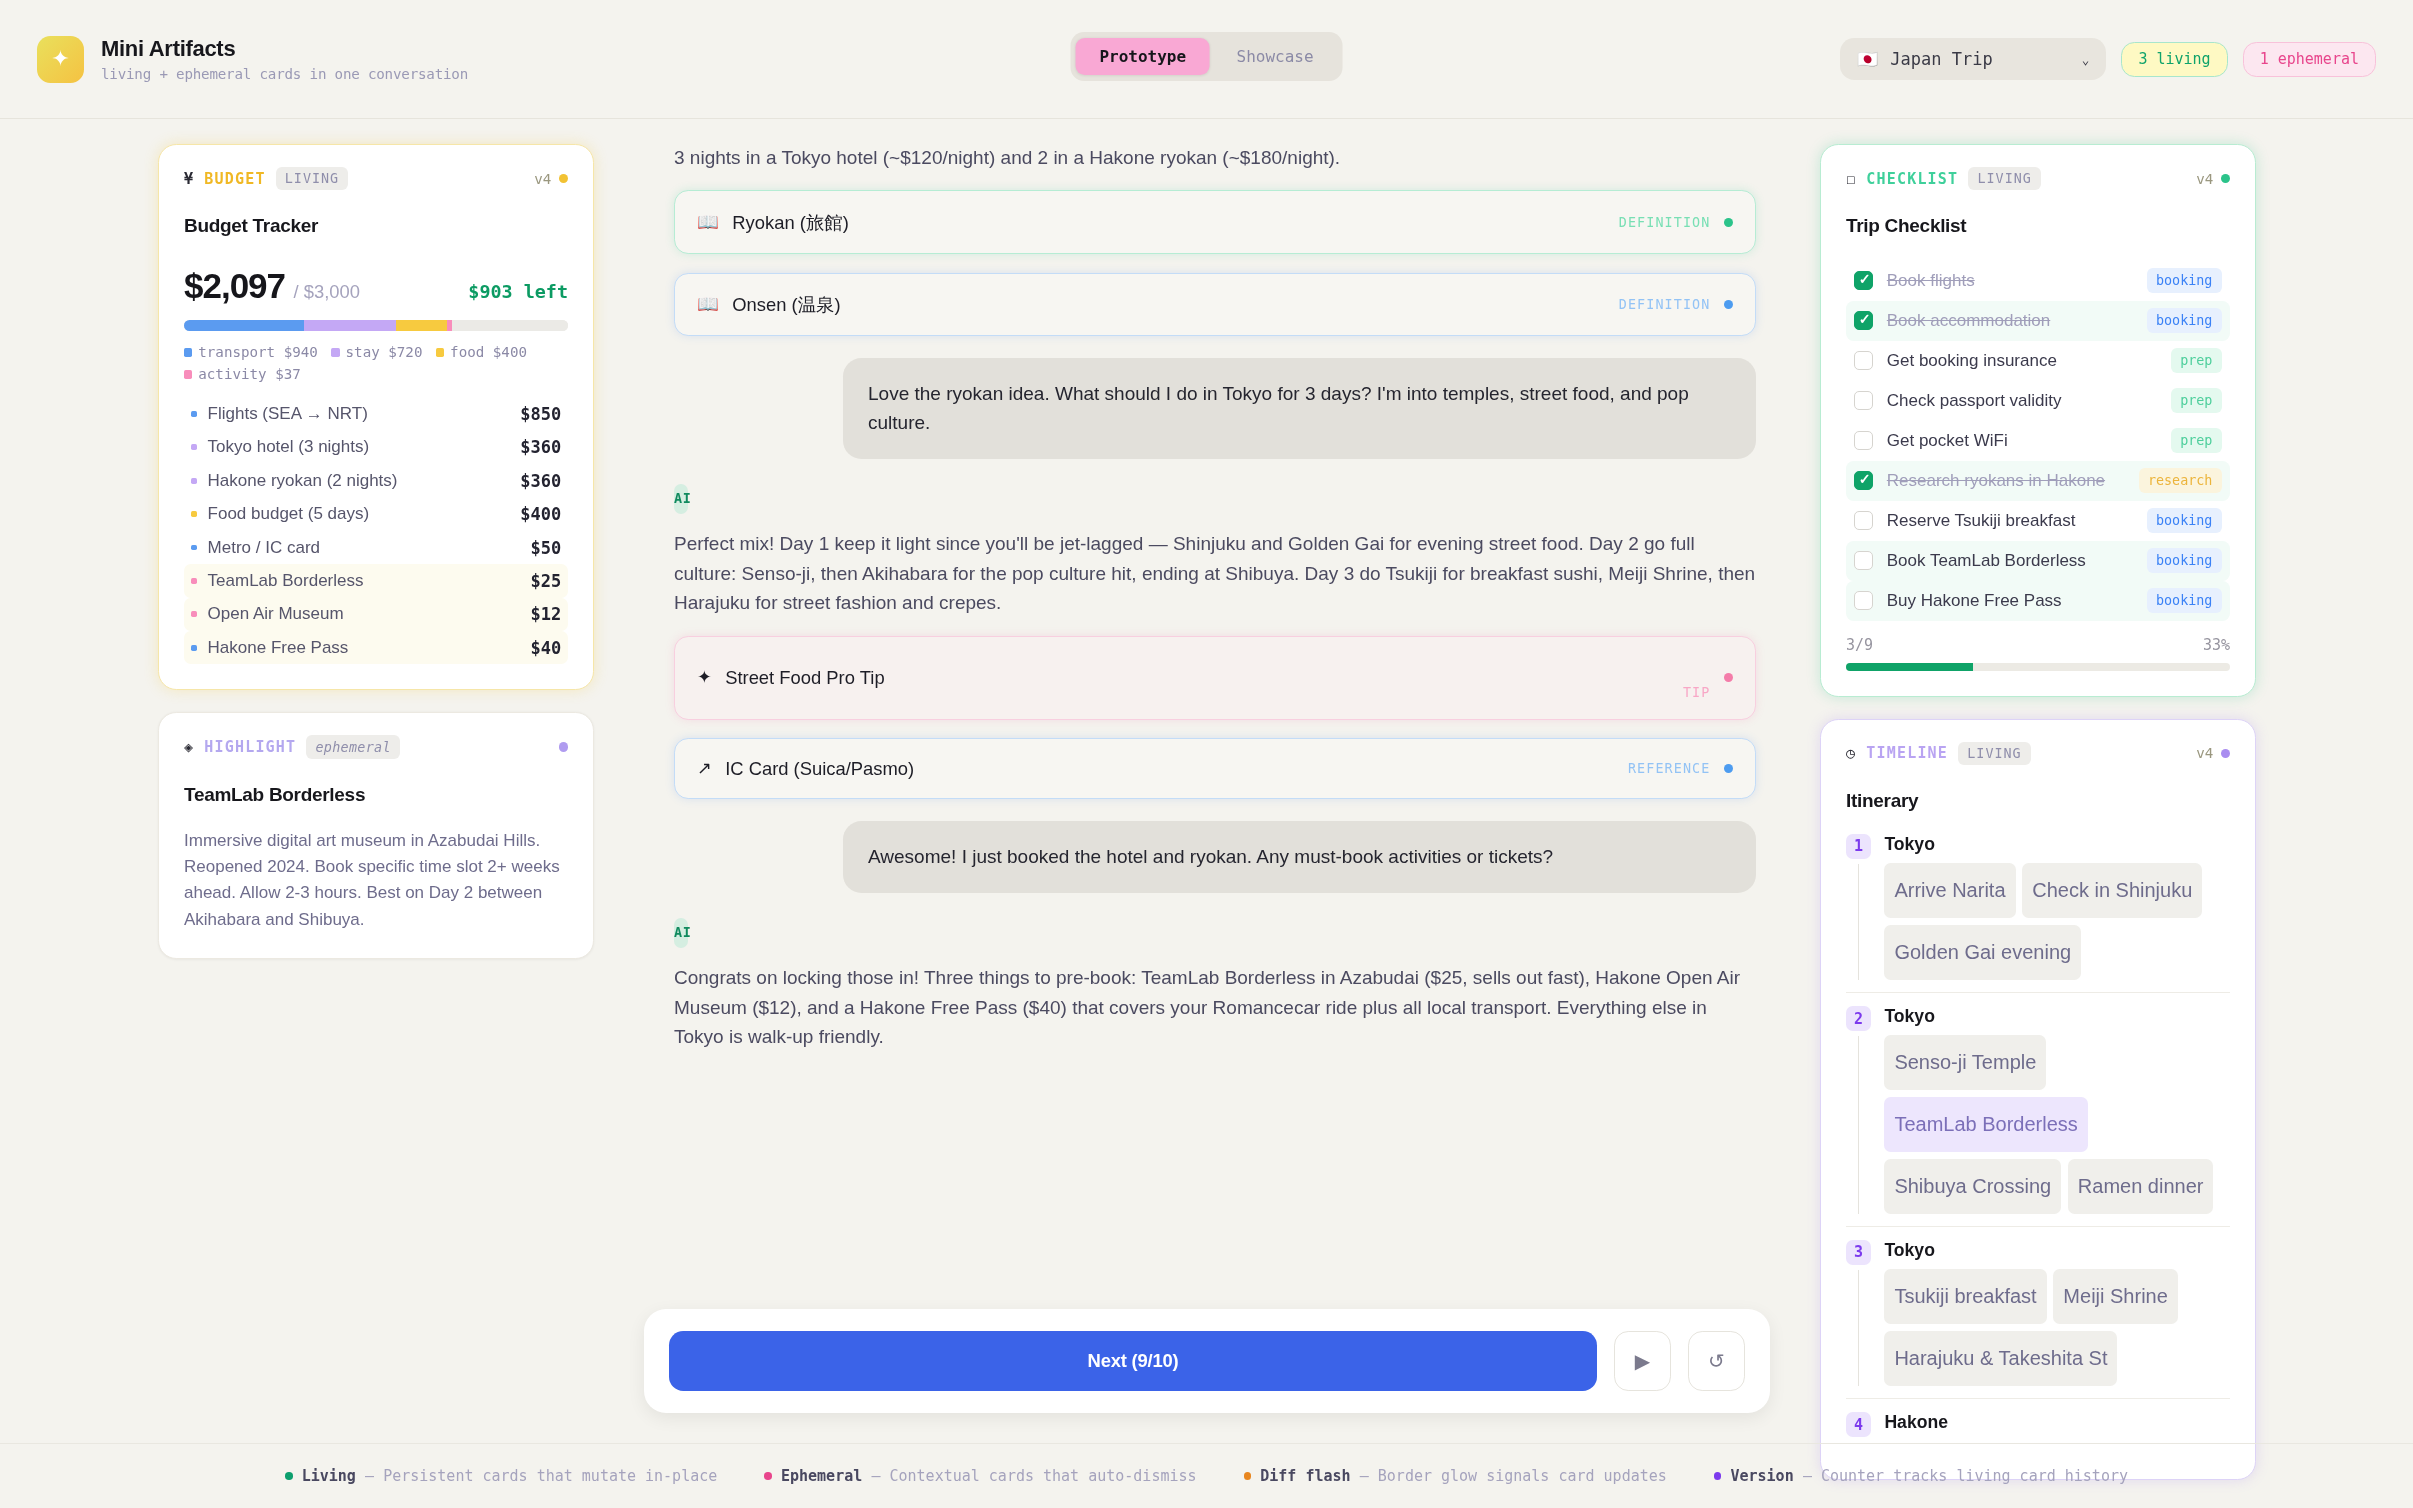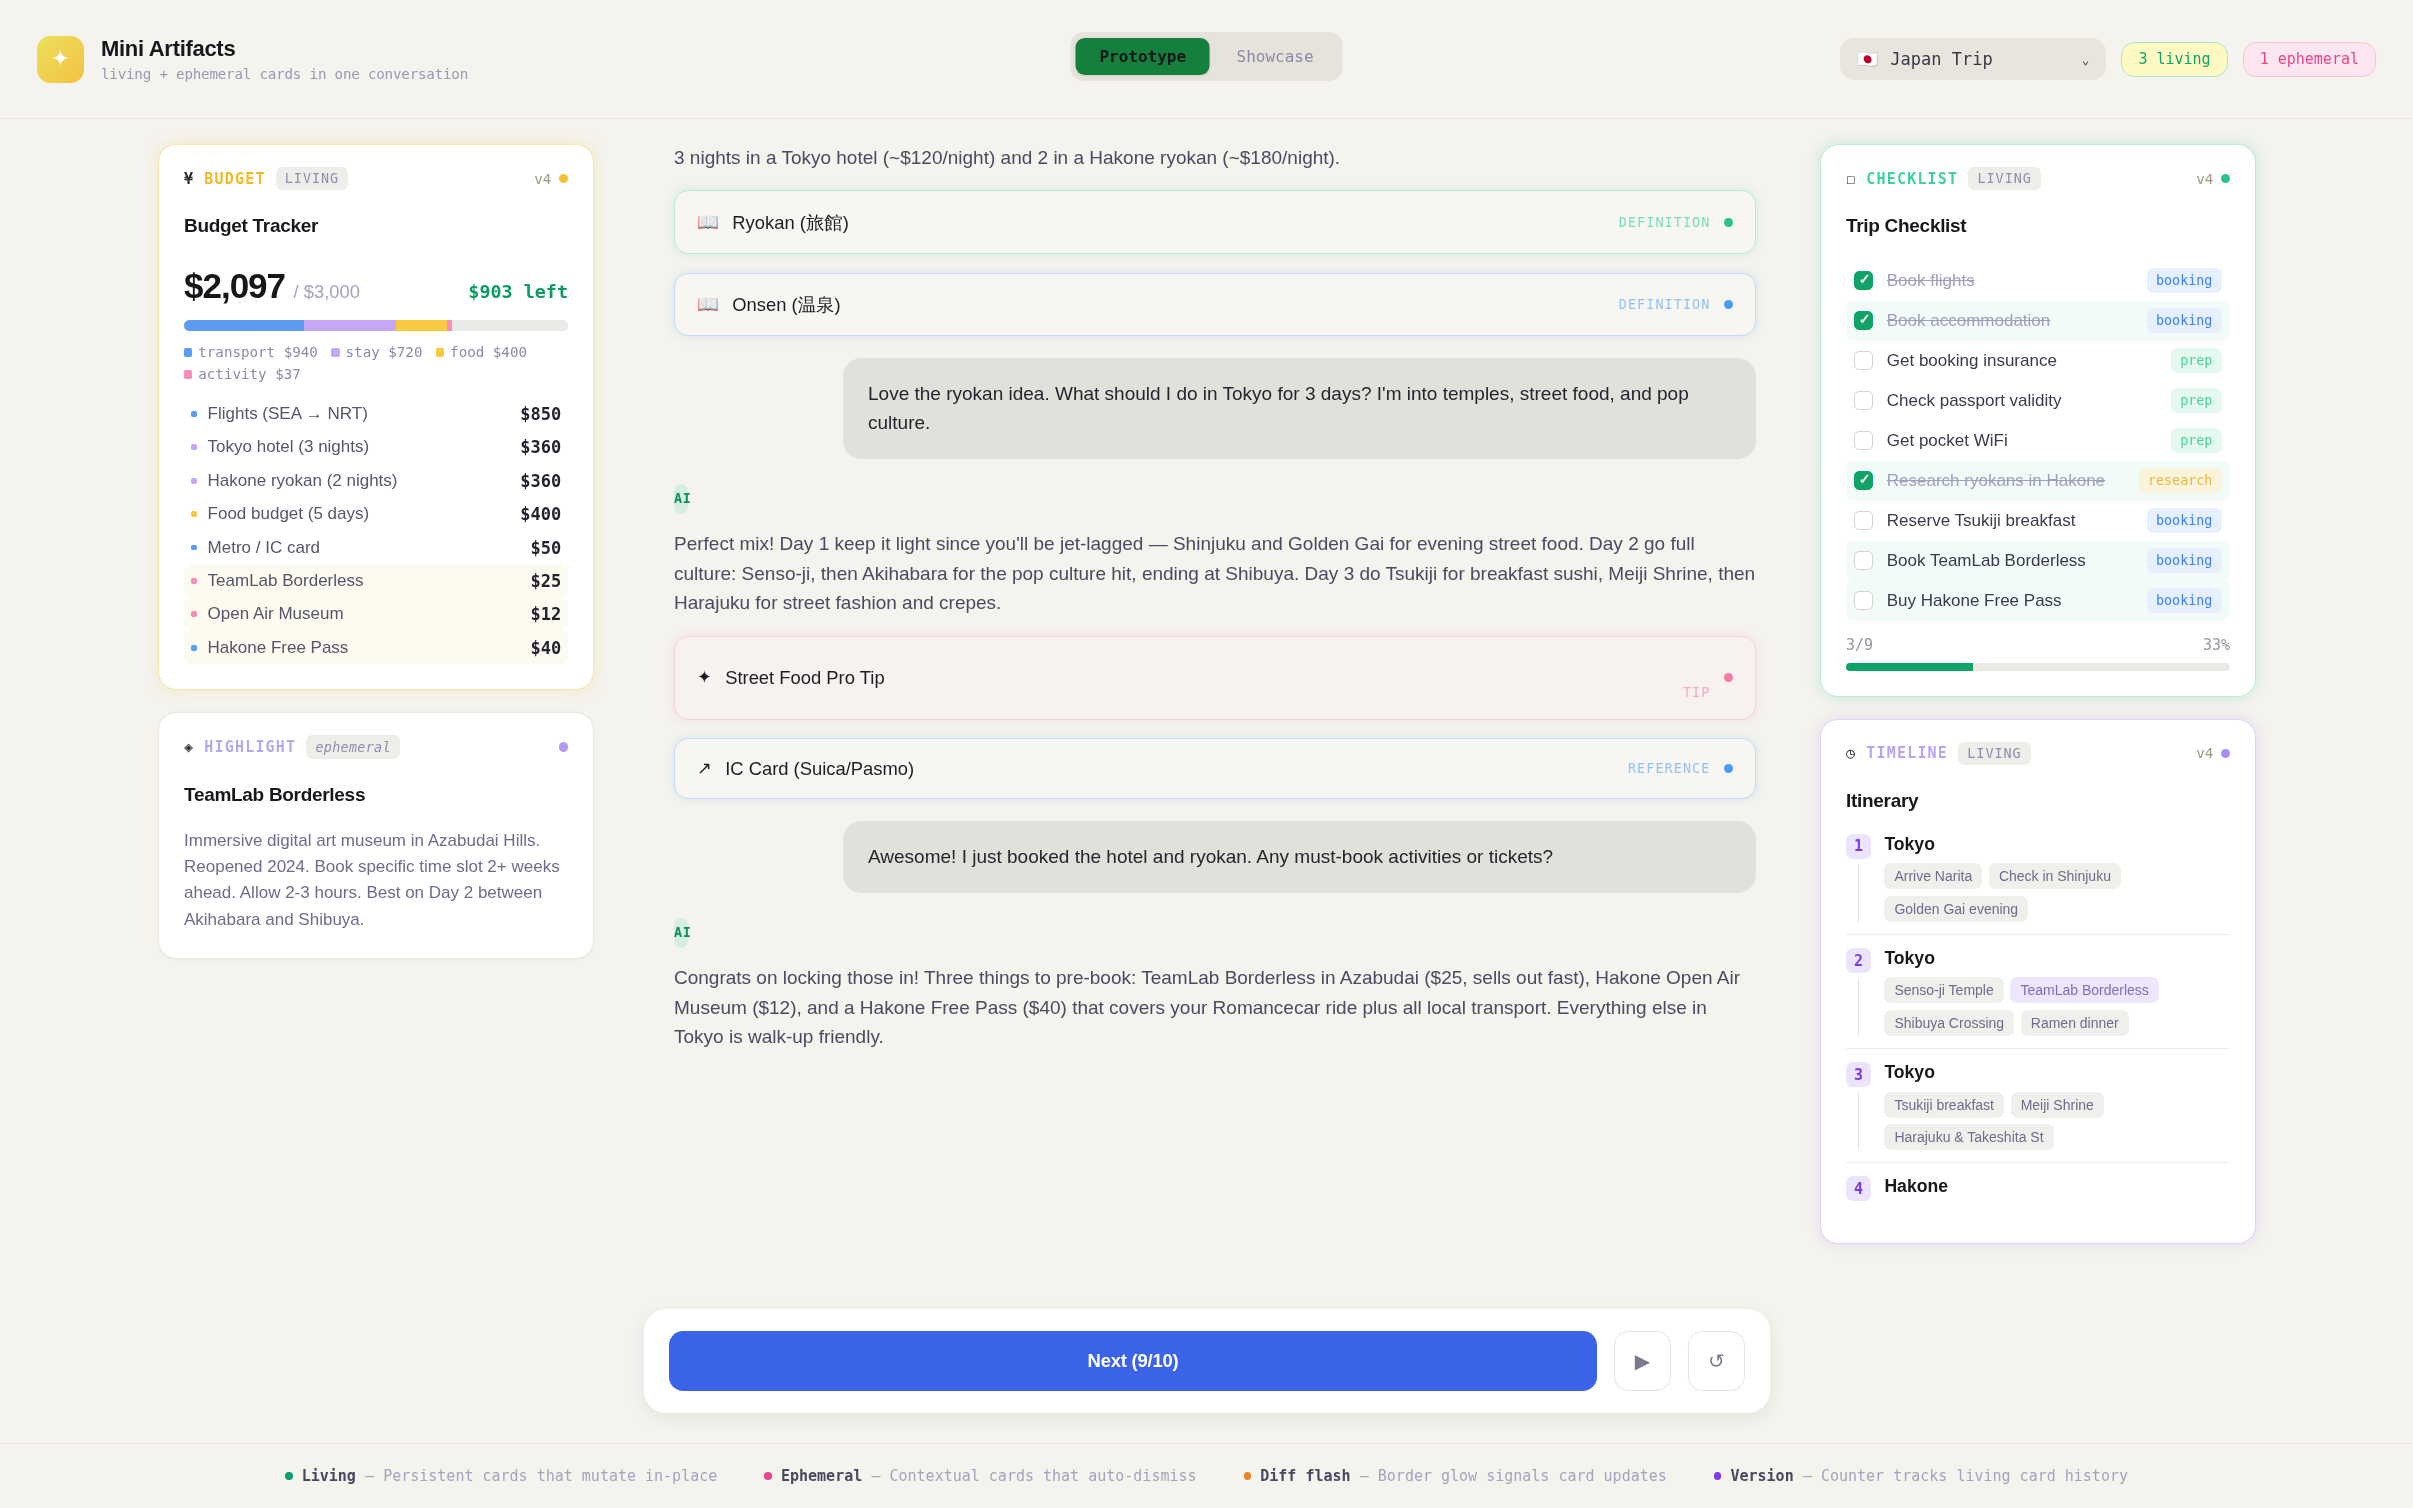--- a/index.html
+++ b/index.html
@@ -28,21 +28,21 @@
   .brand-sub { font-family: "DejaVu Sans Mono", monospace; font-size: 14.2px; color: #9a99b5; margin-top: 4.2px; letter-spacing: -0.2px;}
 
   .seg-wrap {
     position: absolute; left: 50%; transform: translateX(-50%); top: 32px;
     background: #e6e3dc; border-radius: 13.4px; padding: 5.9px; display: flex; gap: 3.4px;
   }
   .seg {
     font-family: "DejaVu Sans Mono", monospace; font-size: 16px;
     padding: 9.2px 23.5px; border-radius: 9.2px; color: #8b8aa6; cursor: pointer;
   }
-  .seg.active { background: #15803d; color: #16161b; font-weight: bold; box-shadow: 0 0.8px 2.5px rgba(0,0,0,.08); }
+  .seg.active { background: #f9a8d4; color: #16161b; font-weight: bold; box-shadow: 0 0.8px 2.5px rgba(0,0,0,.08); }
 
   .header-right { margin-left: auto; display: flex; align-items: center; gap: 15px; }
   .trip-select {
     display: flex; align-items: center; gap: 11.7px;
     background: #e8e5de; border-radius: 14.2px; padding: 11px 17px; width: 266px;
     font-family: "DejaVu Sans Mono", monospace; font-size: 17px; color: #3a3a46; cursor: pointer;
   }
   .trip-select .flag { font-size: 17px; }
   .trip-select .chev { margin-left: auto; font-size: 12.6px; color: #3a3a46; }
   .pill {
@@ -131,21 +131,21 @@
   .tl-day { display: flex; gap: 13.4px; padding-bottom: 11.7px; }
   .tl-day + .tl-day { border-top: 0.8px solid #eeece6; padding-top: 13.4px; }
   .tl-numcol { display: flex; flex-direction: column; align-items: center; }
   .tl-num { width: 25px; height: 25px; border-radius: 6.7px; background: #ece4fd; color: #7c3aed;
             font-family: "DejaVu Sans Mono", monospace; font-size: 15px; font-weight: bold;
             display: flex; align-items: center; justify-content: center; flex: 0 0 auto; }
   .tl-line { width: 1.7px; flex: 1; background: #e5e3dd; margin-top: 5px; }
   .tl-body { flex: 1; }
   .tl-place { font-size: 17.6px; font-weight: bold; color: #17171c; }
   .tl-chips { display: flex; flex-wrap: wrap; gap: 6.7px; margin-top: 8.4px; }
-  .tl-chip { font-size: 14px; color: #6e6c8c; background: #f0efeb; padding: 5px 10px; border-radius: 6.7px; }
+  .tl-chip { font-size: 20px; color: #6e6c8c; background: #f0efeb; padding: 16px 10px; border-radius: 6.7px; }
   .tl-chip.hl { background: #ede6fd; color: #7b6fb8; }
 
   
   .conv { padding: 0 37px; }
   .conv-text { font-size: 19px; line-height: 1.55; color: #4b4a60; }
   .chip {
     display: flex; align-items: center; gap: 13.4px;
     margin: 18.4px 0; padding: 18.4px 22px; border-radius: 14.2px; background: #f7f6f2;
     font-size: 18.4px; color: #1d1d26;
   }

